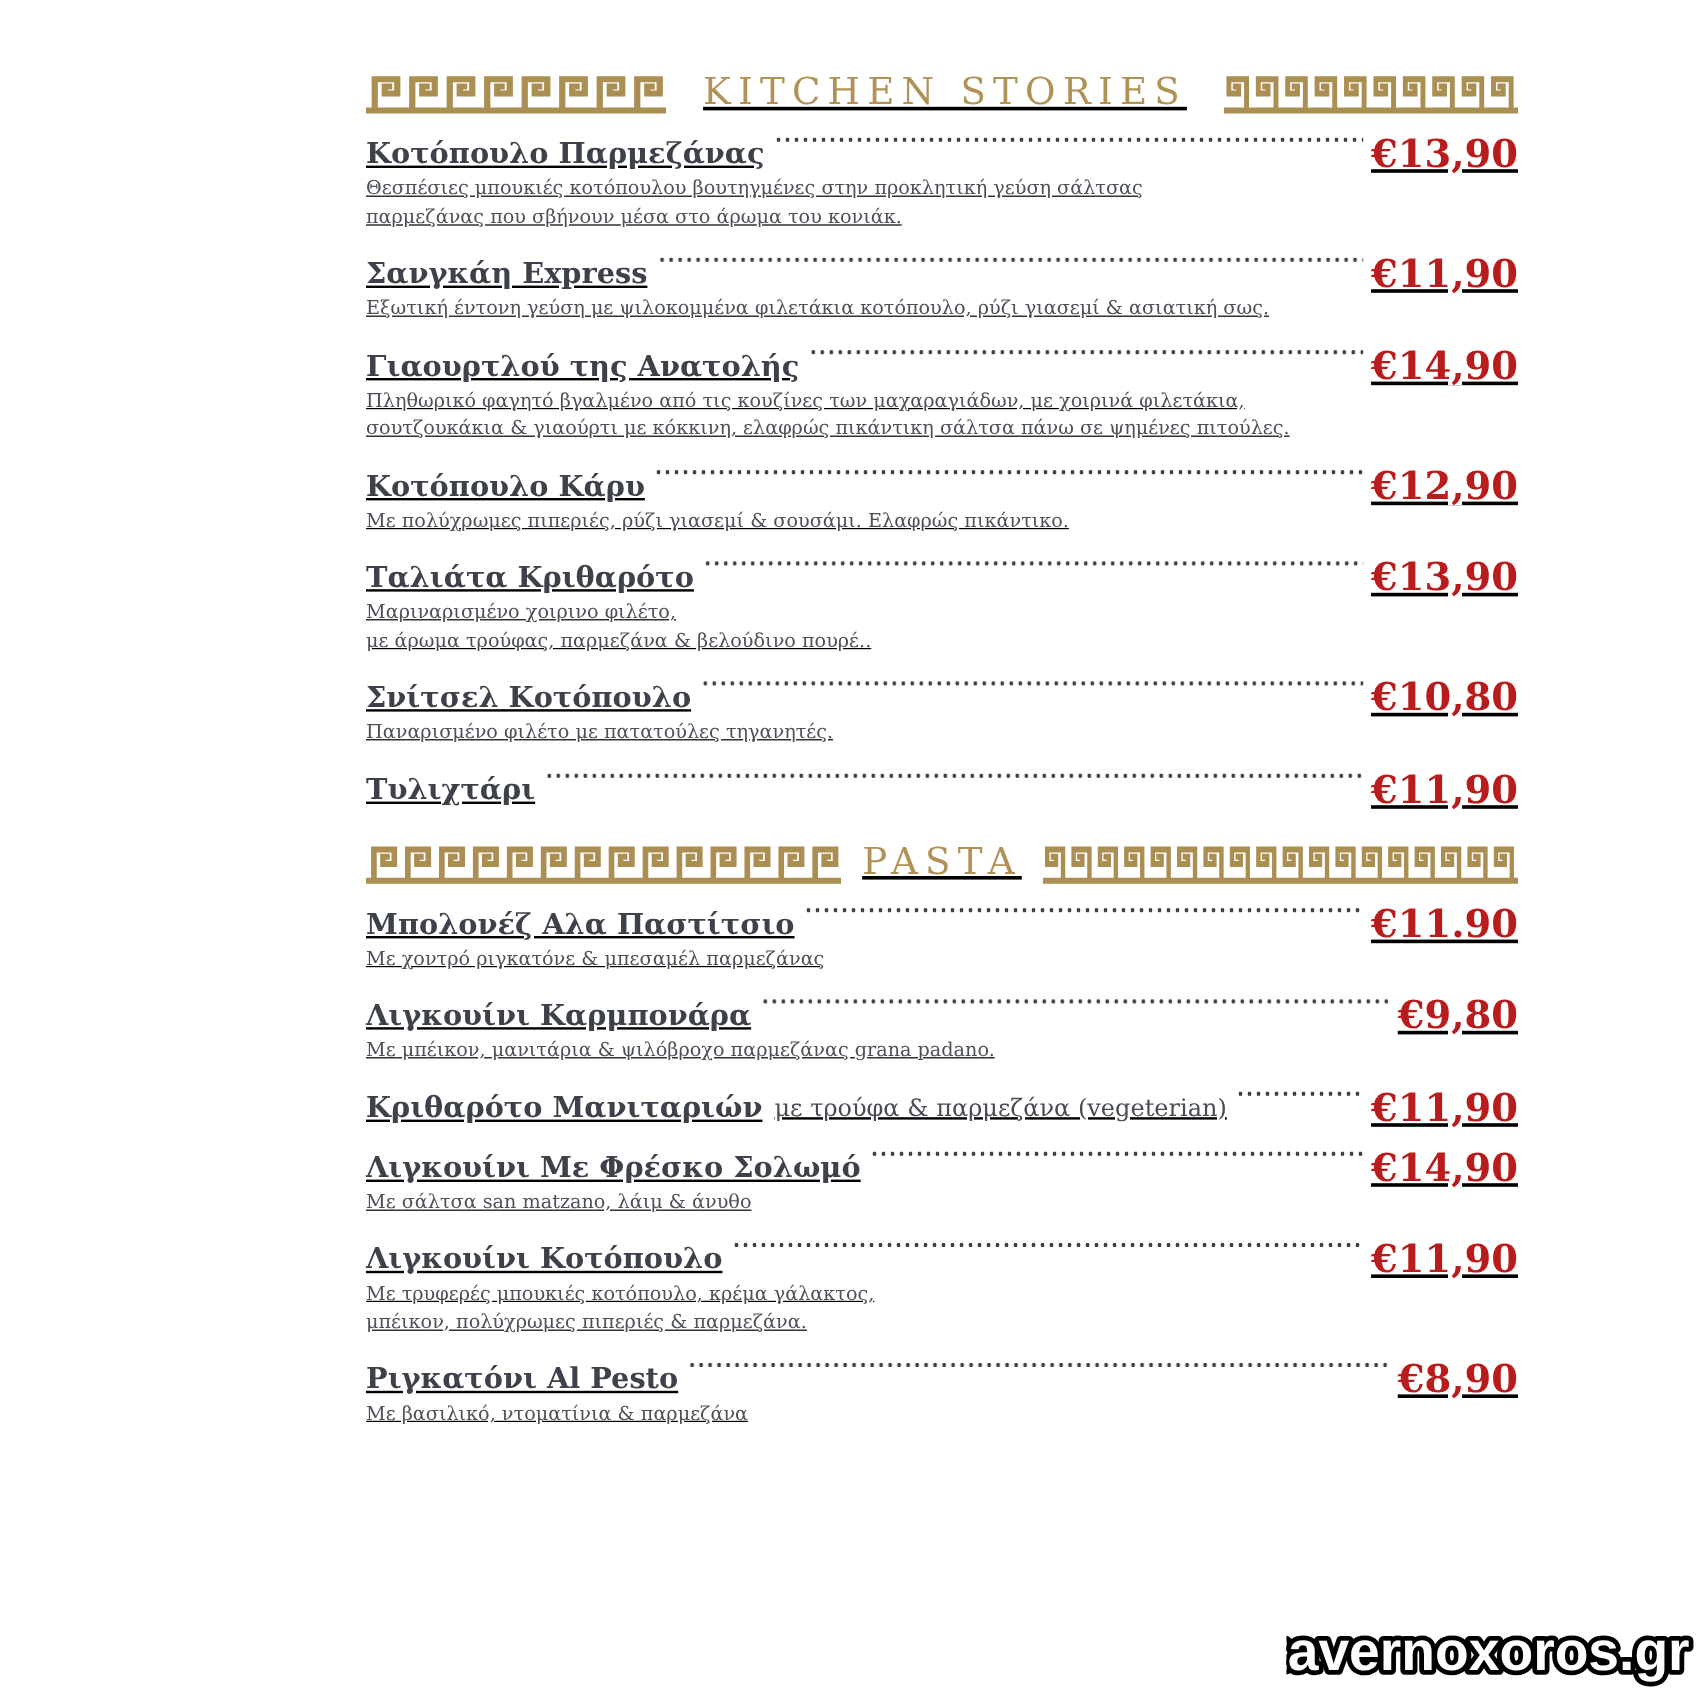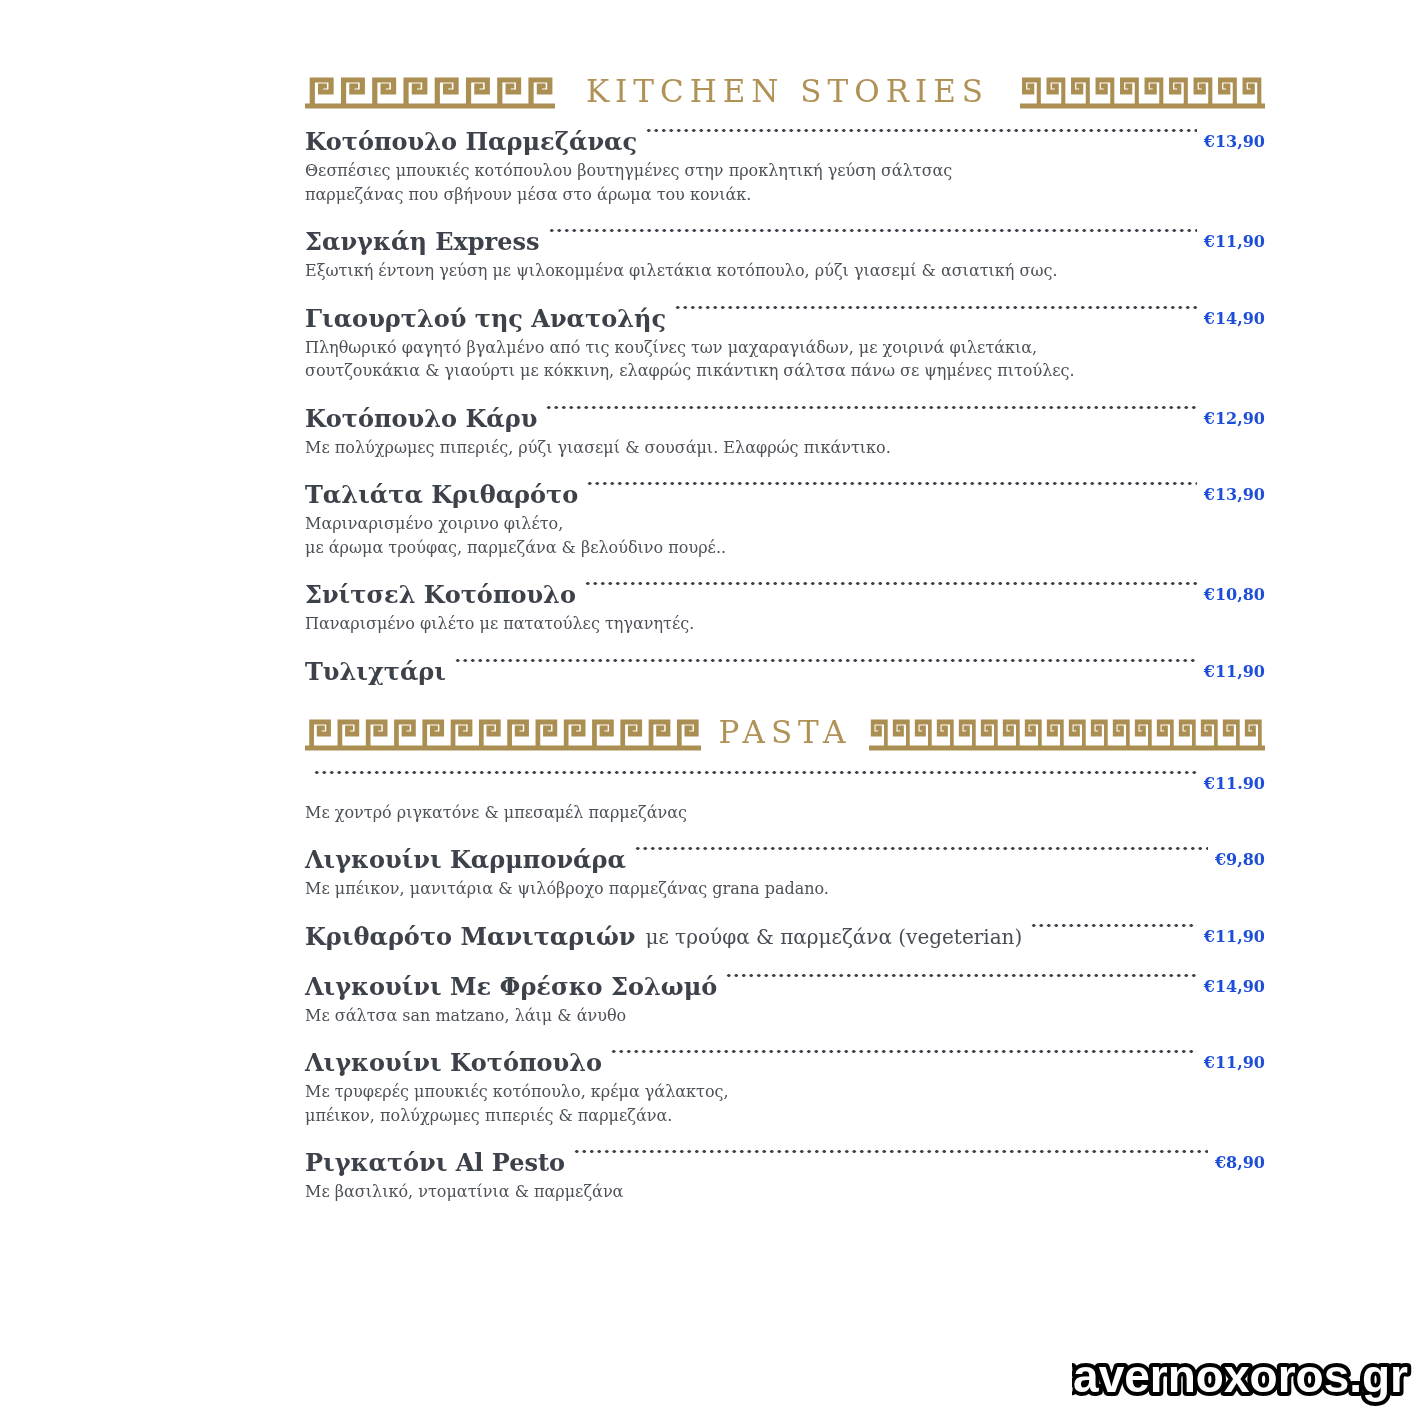--- a/index.html
+++ b/index.html
@@ -7,22 +7,23 @@
     position: relative;
     width: 1414px;
     height: 1414px;
     background: #ffffff;
     font-family: "DejaVu Serif", serif;
     overflow: hidden;
   }
   .content {
     position: absolute;
     left: 305px;
-    top: 70px;
+    top: 56px;
     width: 960px;
+    text-decoration: underline;
   }
   .section { margin-bottom: 24px; }
   .section + .section { margin-top: 26px; }
   .section-header {
     display: flex;
     align-items: center;
     height: 42px;
     margin-bottom: 16px;
   }
   .section-title {
@@ -63,23 +64,23 @@
     flex: 1;
     height: 5px;
     margin: 0 7px 5px 8px;
     background-image: radial-gradient(circle, #3d424a 1.5px, transparent 1.8px);
     background-size: 7.5px 5px;
     background-repeat: repeat-x;
     background-position: left center;
   }
   .item-price {
     font-weight: bold;
-    font-size: 16px;
+    font-size: 32px;
     line-height: 28px;
-    color: #1d4ed8;
+    color: #b91c1c;
     white-space: nowrap;
   }
   .item-desc {
     margin-top: 3px;
     font-size: 16px;
     line-height: 23.5px;
     color: #4c5158;
   }
   .watermark {
     position: absolute;
@@ -180,20 +181,21 @@
             <path fill="none" d="M0,33 H420 M7,35 L7,7 L25,7 L25,19 L15,19 L15,13 L21,13 M37,35 L37,7 L55,7 L55,19 L45,19 L45,13 L51,13 M67,35 L67,7 L85,7 L85,19 L75,19 L75,13 L81,13 M97,35 L97,7 L115,7 L115,19 L105,19 L105,13 L111,13 M127,35 L127,7 L145,7 L145,19 L135,19 L135,13 L141,13 M157,35 L157,7 L175,7 L175,19 L165,19 L165,13 L171,13 M187,35 L187,7 L205,7 L205,19 L195,19 L195,13 L201,13 M217,35 L217,7 L235,7 L235,19 L225,19 L225,13 L231,13 M247,35 L247,7 L265,7 L265,19 L255,19 L255,13 L261,13 M277,35 L277,7 L295,7 L295,19 L285,19 L285,13 L291,13 M307,35 L307,7 L325,7 L325,19 L315,19 L315,13 L321,13 M337,35 L337,7 L355,7 L355,19 L345,19 L345,13 L351,13 M367,35 L367,7 L385,7 L385,19 L375,19 L375,13 L381,13 M397,35 L397,7 L415,7 L415,19 L405,19 L405,13 L411,13" stroke="#ab8e52" stroke-width="5"></path>
           </svg>
       <div class="section-title">PASTA</div>
       <svg class="meander meander-right" preserveAspectRatio="none" viewBox="0 0 540 36">
             <path fill="none" d="M0,33 H540 M7,35 L7,7 L25,7 L25,19 L15,19 L15,13 L21,13 M37,35 L37,7 L55,7 L55,19 L45,19 L45,13 L51,13 M67,35 L67,7 L85,7 L85,19 L75,19 L75,13 L81,13 M97,35 L97,7 L115,7 L115,19 L105,19 L105,13 L111,13 M127,35 L127,7 L145,7 L145,19 L135,19 L135,13 L141,13 M157,35 L157,7 L175,7 L175,19 L165,19 L165,13 L171,13 M187,35 L187,7 L205,7 L205,19 L195,19 L195,13 L201,13 M217,35 L217,7 L235,7 L235,19 L225,19 L225,13 L231,13 M247,35 L247,7 L265,7 L265,19 L255,19 L255,13 L261,13 M277,35 L277,7 L295,7 L295,19 L285,19 L285,13 L291,13 M307,35 L307,7 L325,7 L325,19 L315,19 L315,13 L321,13 M337,35 L337,7 L355,7 L355,19 L345,19 L345,13 L351,13 M367,35 L367,7 L385,7 L385,19 L375,19 L375,13 L381,13 M397,35 L397,7 L415,7 L415,19 L405,19 L405,13 L411,13 M427,35 L427,7 L445,7 L445,19 L435,19 L435,13 L441,13 M457,35 L457,7 L475,7 L475,19 L465,19 L465,13 L471,13 M487,35 L487,7 L505,7 L505,19 L495,19 L495,13 L501,13 M517,35 L517,7 L535,7 L535,19 L525,19 L525,13 L531,13" stroke="#ab8e52" stroke-width="5"></path>
           </svg>
     </div>
     <div class="item-list">
   <div class="item">
     <div class="item-row">
+      <span class="item-name">Μπολονέζ Αλα Παστίτσιο</span>
 
       <span class="dots"></span>
       <span class="item-price">€11.90</span>
     </div>
     <div class="item-desc">Με χοντρό ριγκατόνε &amp; μπεσαμέλ παρμεζάνας</div>
   </div>
 
   <div class="item">
     <div class="item-row">
       <span class="item-name">Λιγκουίνι Καρμπονάρα</span>

